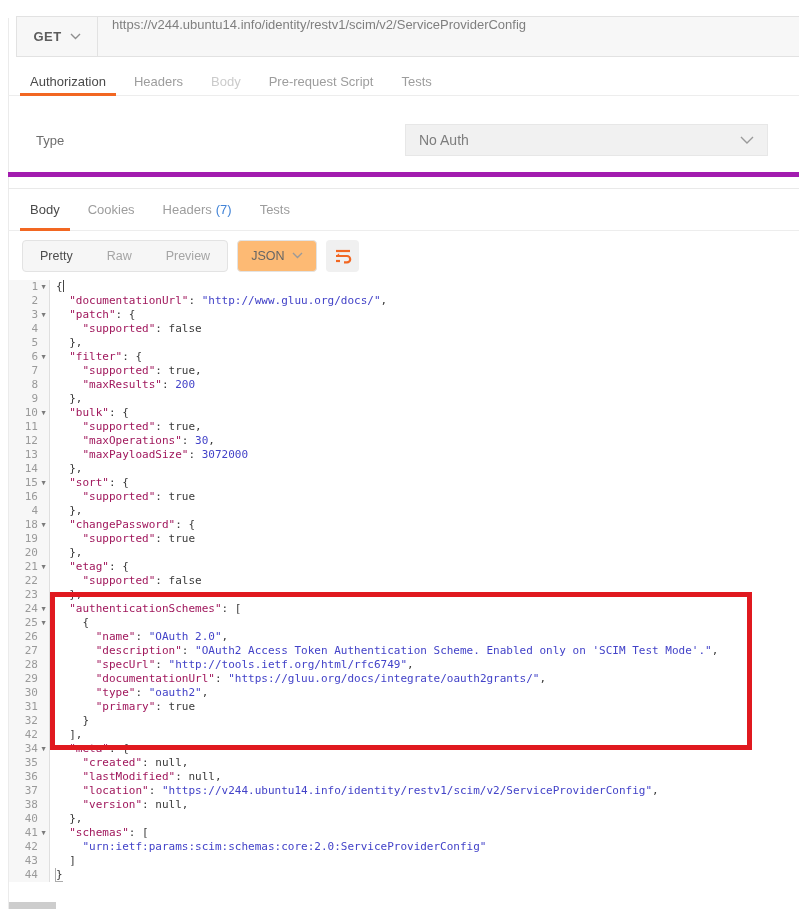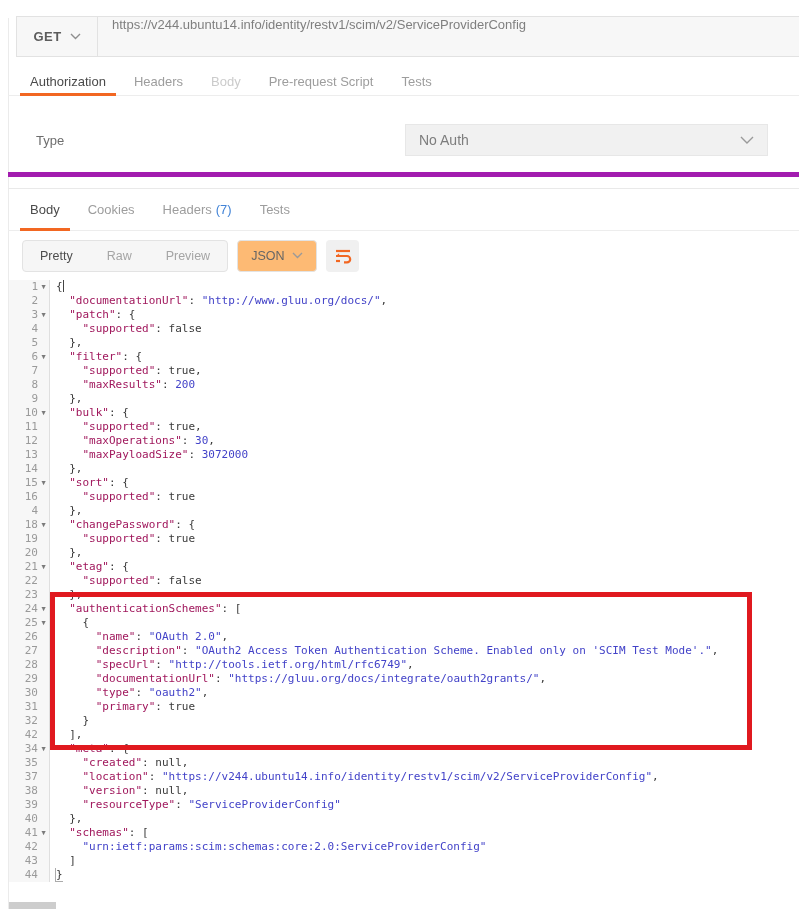--- a/index.html
+++ b/index.html
@@ -385,38 +385,38 @@
     </div>
     <div class="cl">
       <div class="gut">
         <span class="num">35</span>
         <span class="arrow"></span>
       </div>
       <div class="src">    <span class="tk-k">"created"</span><span class="tk-p">: </span><span class="tk-b">null</span><span class="tk-p">,</span></div>
     </div>
     <div class="cl">
       <div class="gut">
+        <span class="num">36</span>
+        <span class="arrow"></span>
+      </div>
+      <div class="src">    <span class="tk-k">"lastModified"</span><span class="tk-p">: </span><span class="tk-b">null</span><span class="tk-p">,</span></div>
+    </div>
+    <div class="cl">
+      <div class="gut">
         <span class="num">37</span>
         <span class="arrow"></span>
       </div>
       <div class="src">    <span class="tk-k">"location"</span><span class="tk-p">: </span><span class="tk-s">"https://v244.ubuntu14.info/identity/restv1/scim/v2/ServiceProviderConfig"</span><span class="tk-p">,</span></div>
     </div>
     <div class="cl">
       <div class="gut">
         <span class="num">38</span>
         <span class="arrow"></span>
       </div>
       <div class="src">    <span class="tk-k">"version"</span><span class="tk-p">: </span><span class="tk-b">null</span><span class="tk-p">,</span></div>
-    </div>
-    <div class="cl">
-      <div class="gut">
-        <span class="num">39</span>
-        <span class="arrow"></span>
-      </div>
-      <div class="src">    <span class="tk-k">"resourceType"</span><span class="tk-p">: </span><span class="tk-s">"ServiceProviderConfig"</span></div>
     </div>
     <div class="cl">
       <div class="gut">
         <span class="num">40</span>
         <span class="arrow"></span>
       </div>
       <div class="src">  <span class="tk-p">},</span></div>
     </div>
     <div class="cl">
       <div class="gut">

